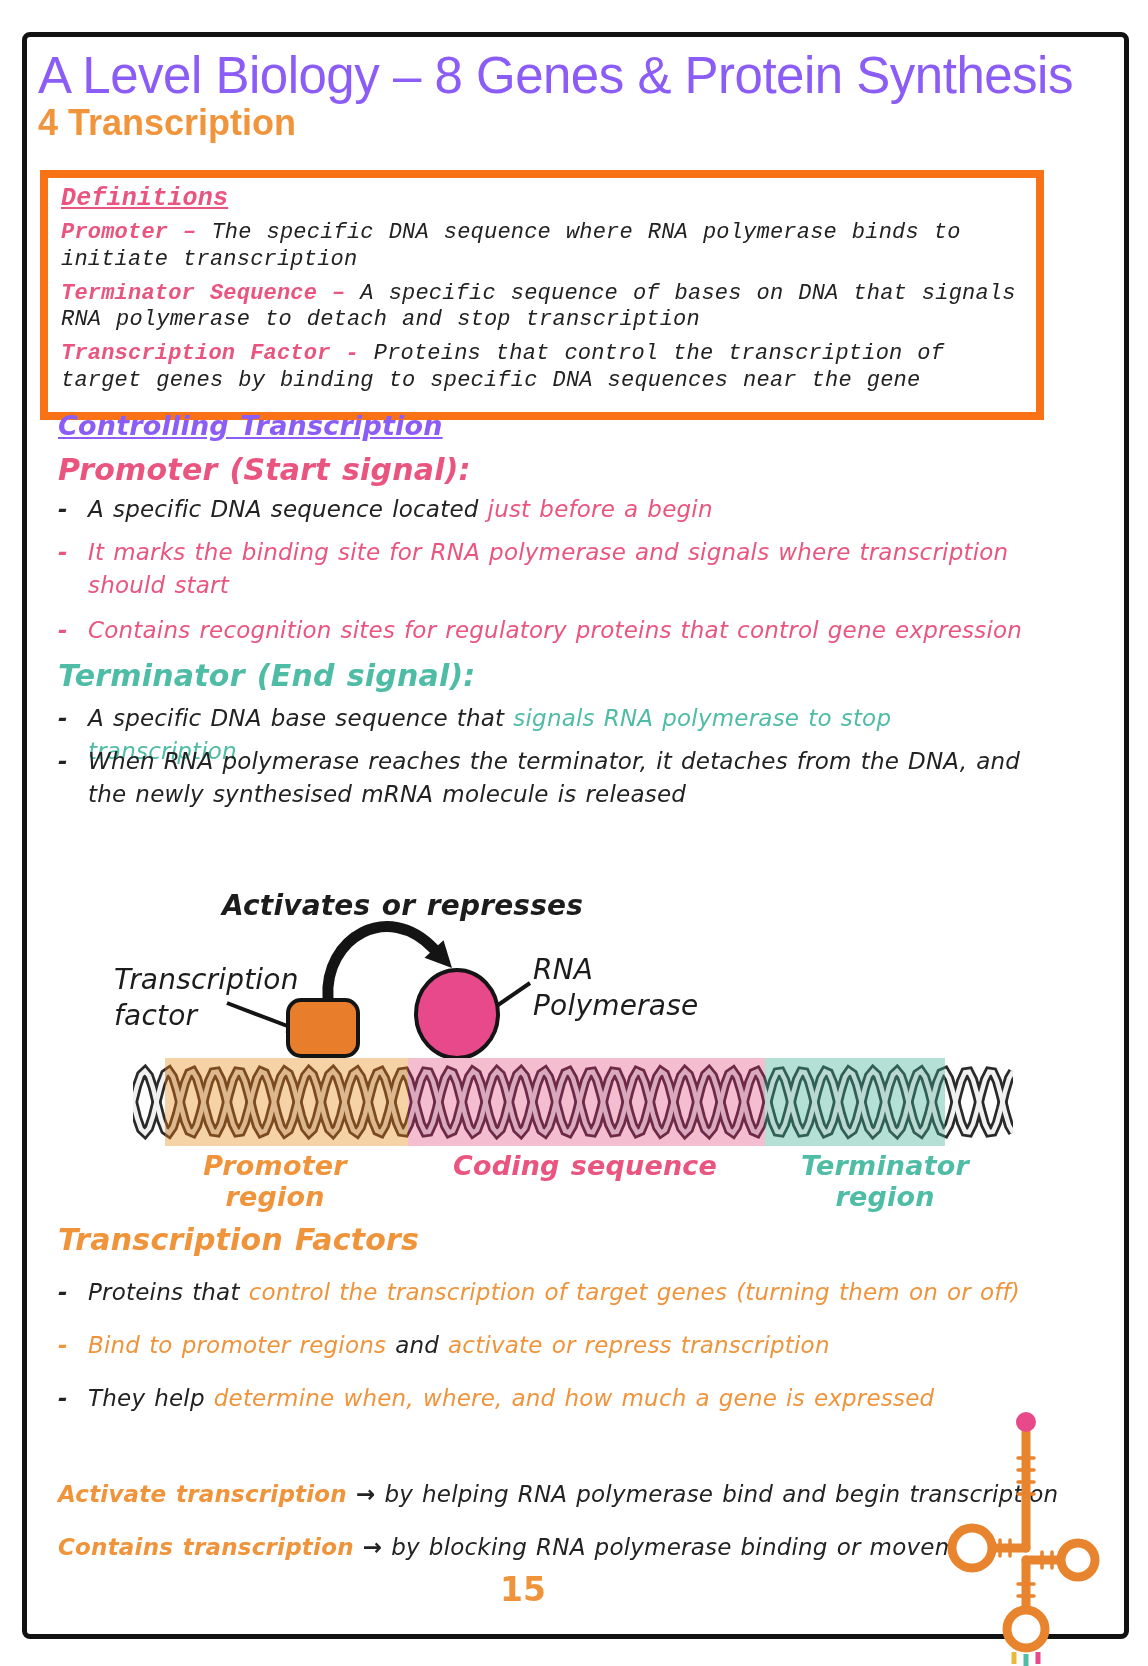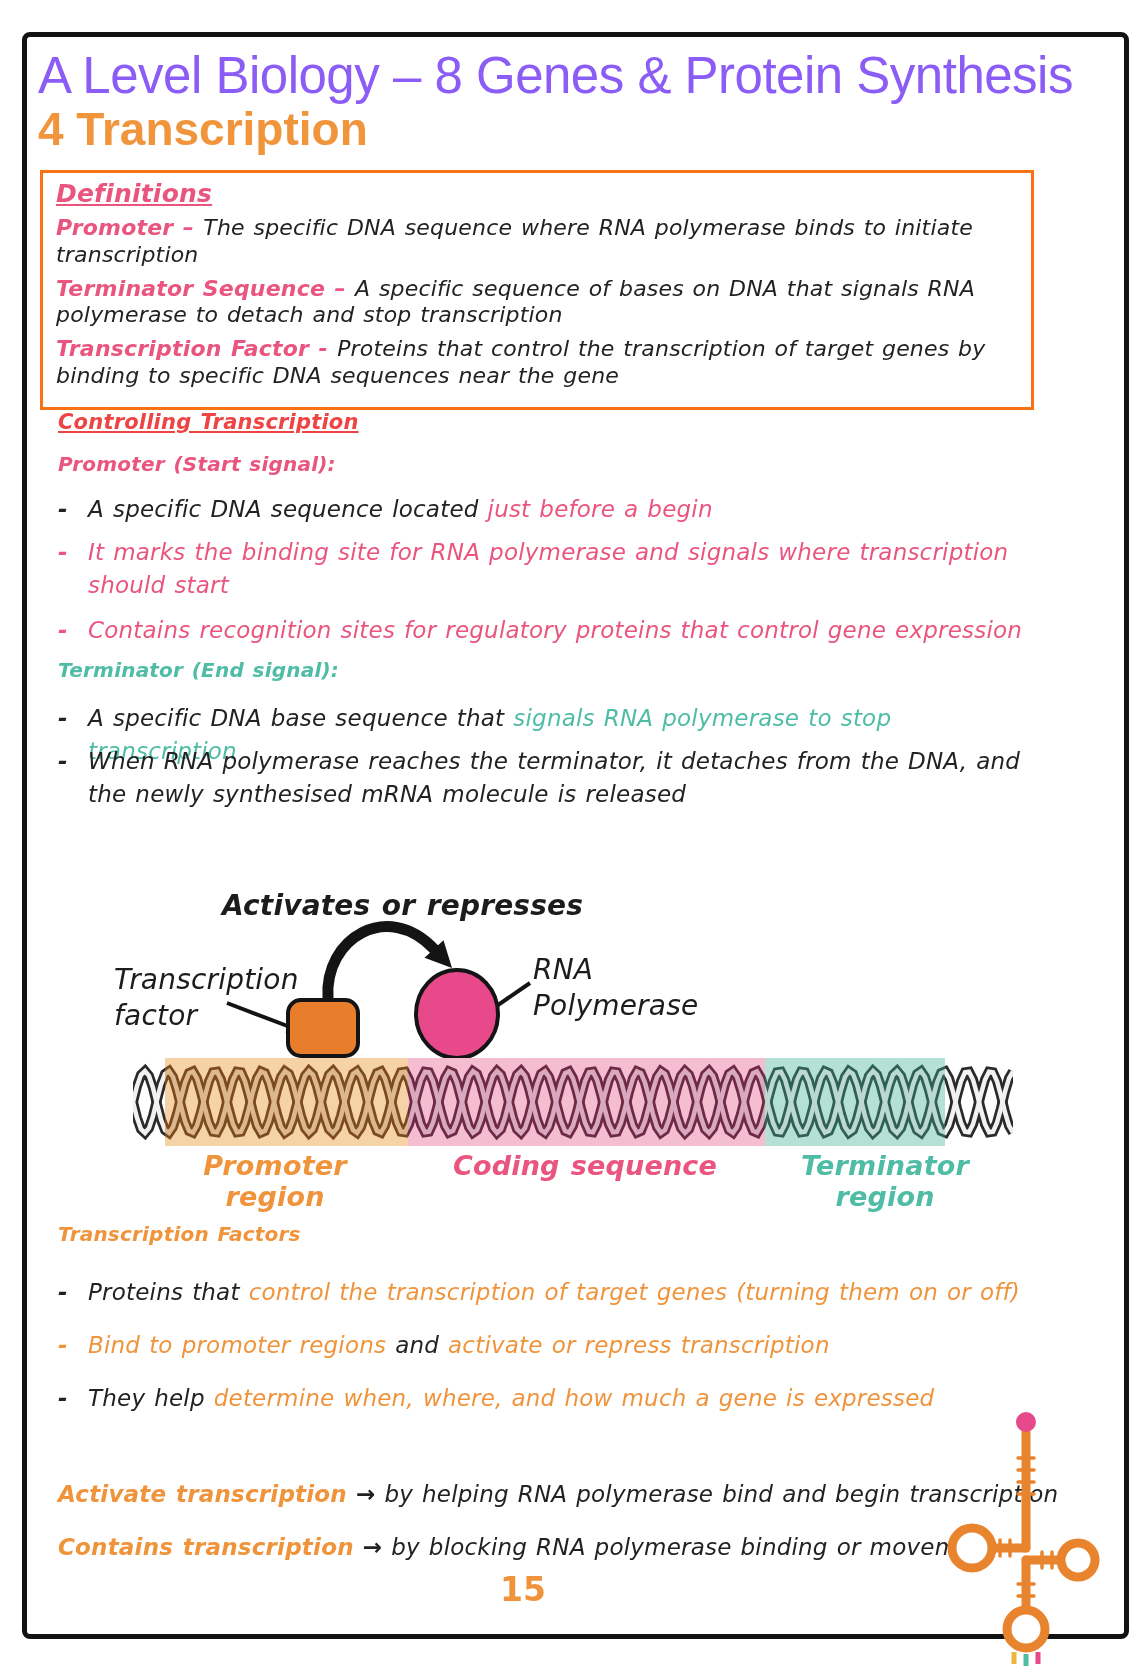--- a/index.html
+++ b/index.html
@@ -5,29 +5,29 @@
   html,body{margin:0;padding:0;background:#ffffff;}
   .page{position:relative;width:1148px;height:1666px;background:#fff;overflow:hidden;
         font-family:"DejaVu Sans",sans-serif;}
   .hand{font-style:italic;letter-spacing:.2px;word-spacing:1.5px;}
   .abs{position:absolute;}
   .page-border{position:absolute;left:22px;top:32px;width:1097px;height:1597px;
         border:5px solid #121212;border-radius:8px;}
   .title1{left:38px;top:46px;font-family:"Liberation Sans",sans-serif;font-weight:400;
         font-size:51px;color:#8b5cf6;letter-spacing:-.5px;white-space:nowrap;}
   .title2{left:38px;top:102px;font-family:"Liberation Sans",sans-serif;font-weight:800;
-        font-size:46px;color:#F0953C;}
-  .def-box{left:40px;top:170px;width:962px;border:3px solid #f97316;padding:6px 13px 10px 13px;}
+        font-size:36px;color:#F0953C;}
+  .def-box{left:40px;top:170px;width:962px;border:8px solid #f97316;padding:6px 13px 10px 13px;font-family:Liberation Mono, monospace;}
   .def-heading{color:#EA5580;font-weight:bold;font-size:25px;text-decoration:underline;
         margin-bottom:6px;}
   .def-item{font-size:22px;line-height:1.22;color:#222;margin:7px 0;}
   .term{color:#EA5580;font-weight:bold;}
   .c-black{color:#222;} .c-pink{color:#EA5580;} .c-teal{color:#4FBCA5;} .c-orange{color:#F0943C;}
-  .sec-heading{font-size:21px;font-weight:bold;color:#ef4444;text-decoration:underline;}
-  .sub-heading{font-size:20px;font-weight:bold;}
+  .sec-heading{font-size:27px;font-weight:bold;color:#8b5cf6;text-decoration:underline;}
+  .sub-heading{font-size:30px;font-weight:bold;}
   .bullet{display:flex;font-size:23px;line-height:1.45;}
   .dash{width:30px;flex:0 0 30px;font-weight:bold;}
   .btxt{width:960px;}
   .diagram-label{font-size:28px;color:#1c1c1c;line-height:1.3;}
   .band{top:1058px;height:88px;}
   .region-label{top:1150px;font-size:27px;font-weight:bold;text-align:center;}
   .summary-line{font-size:23px;}
   .lead{font-weight:bold;color:#F0943C;}
   .brand{left:30px;top:1580px;display:flex;align-items:center;z-index:6;background:#fff;padding-right:10px;}
   .brand-text{font-family:"Liberation Sans",sans-serif;font-weight:900;font-size:46px;

